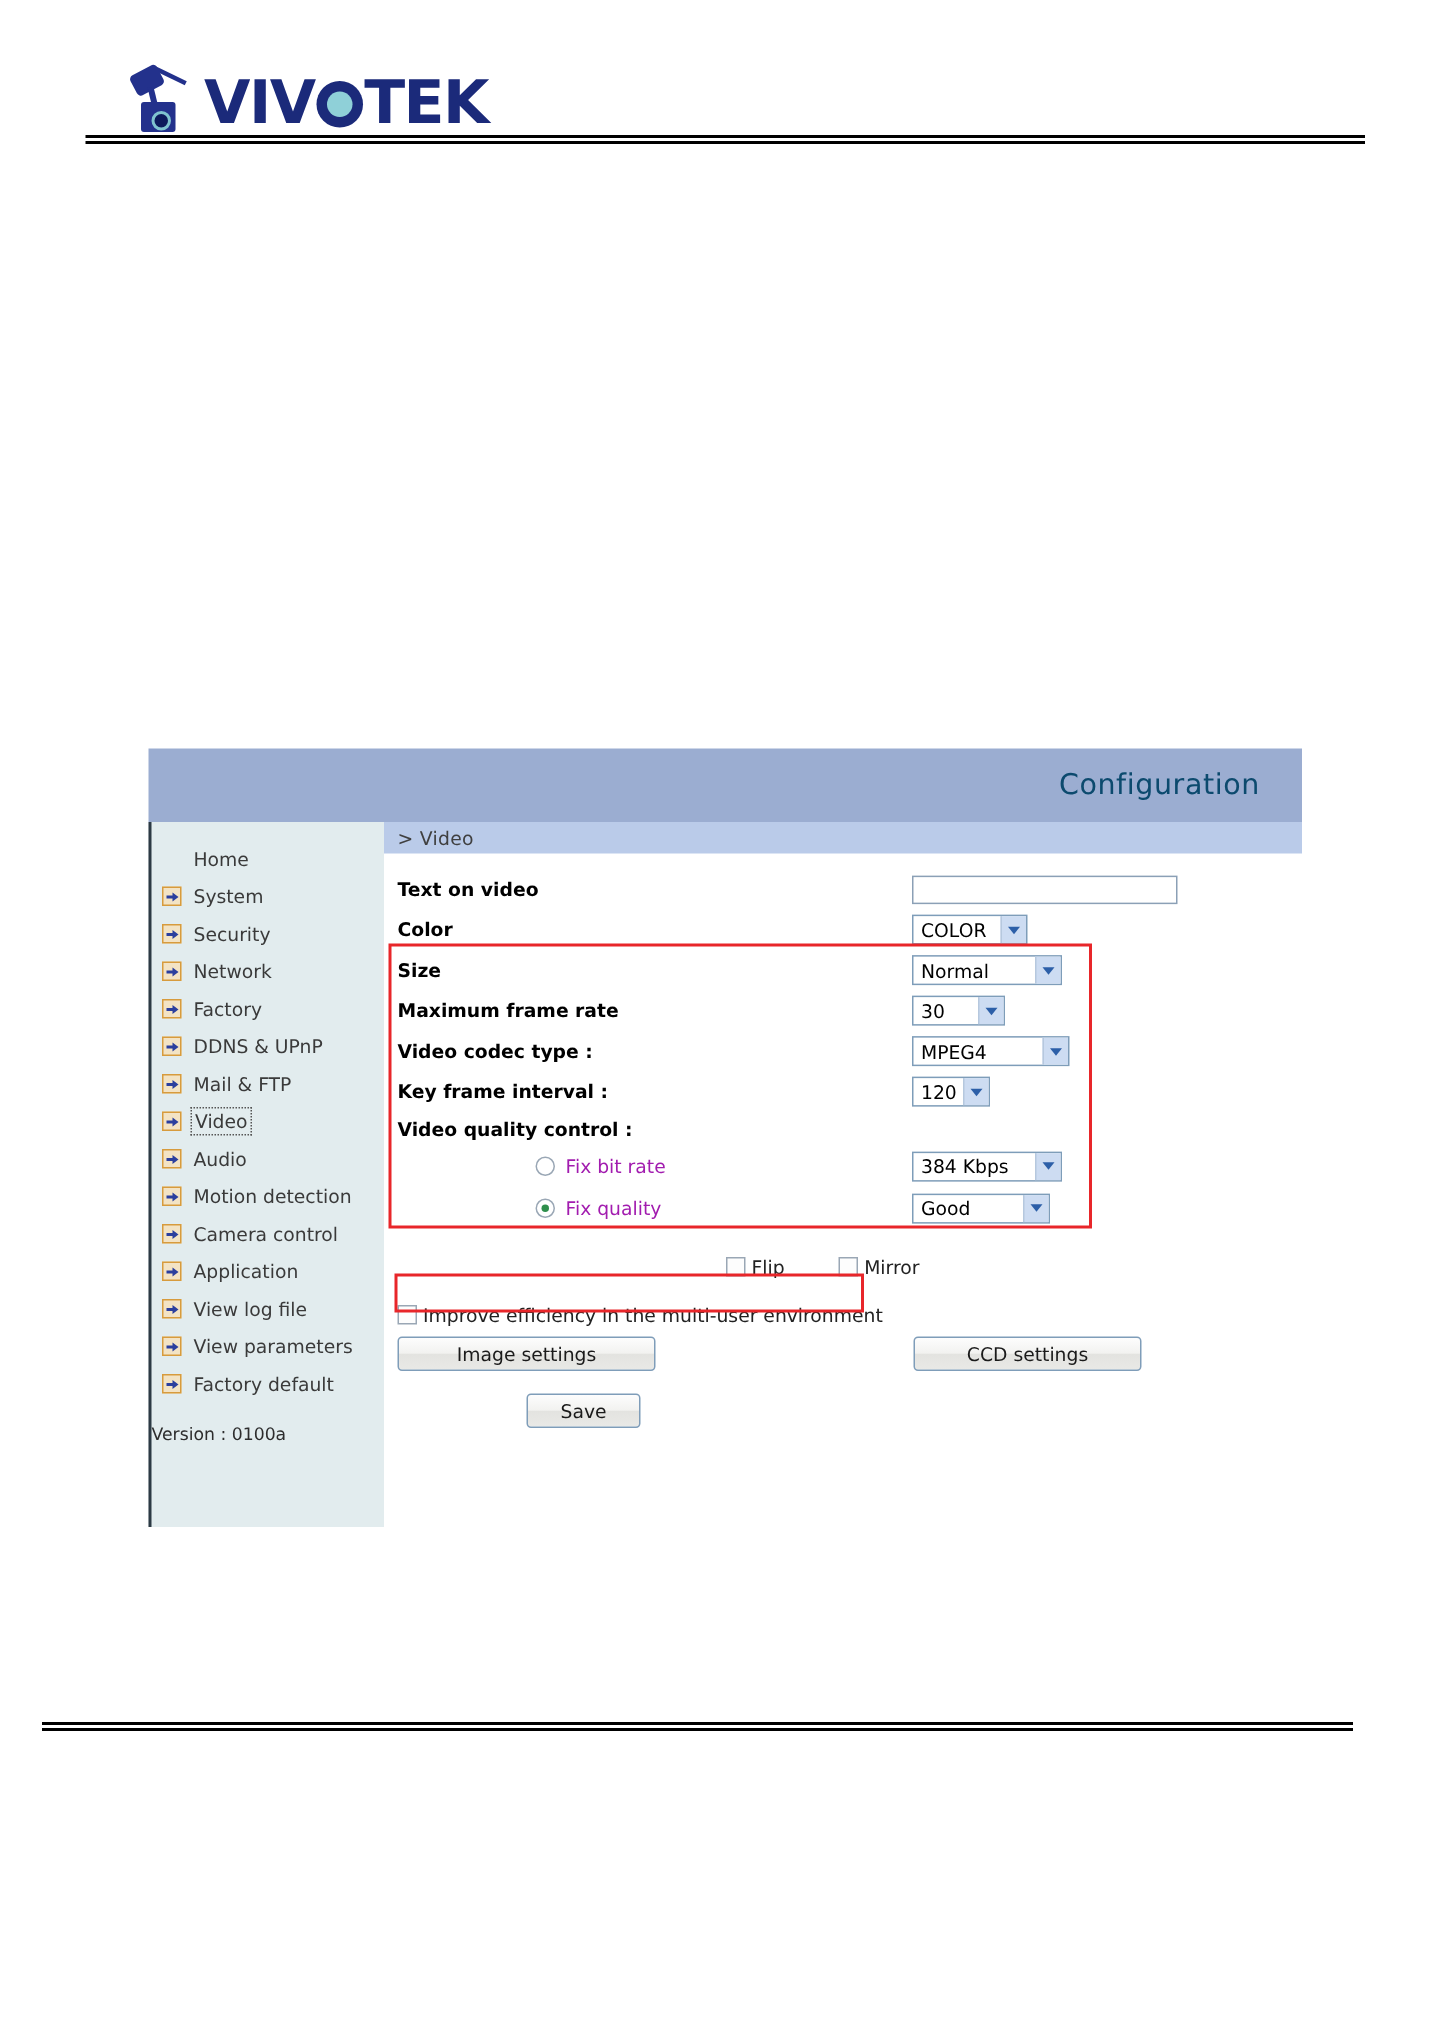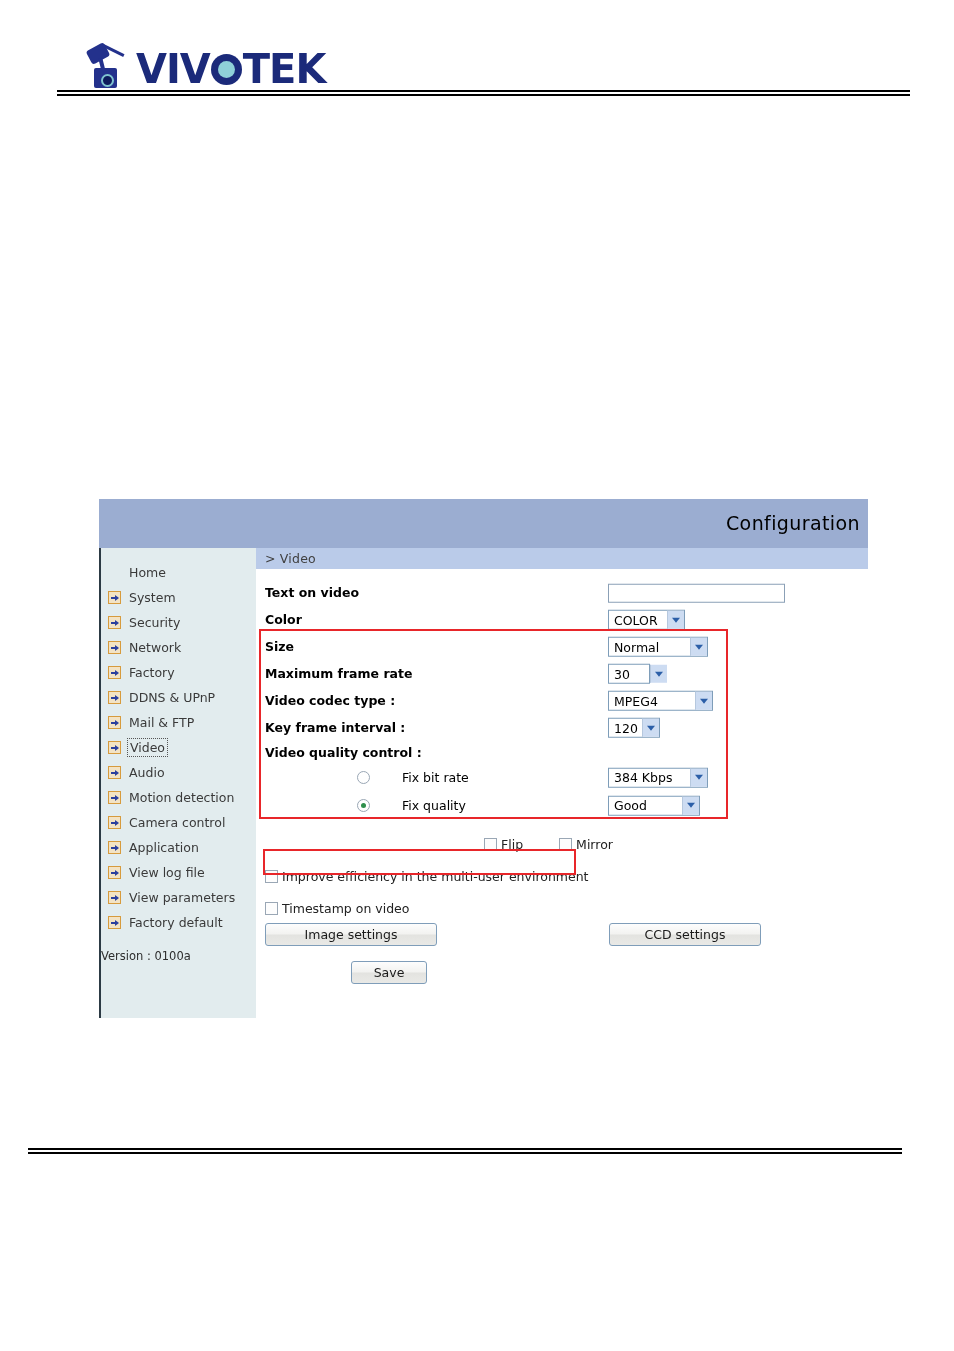--- a/index.html
+++ b/index.html
@@ -132,23 +132,23 @@
     top: 499px;
     width: 769px;
   }
   .config-titlebar {
     height: 49px;
     background: #9badd1;
     position: relative;
   }
   .config-title {
     position: absolute;
-    right: 8px;
+    right: 28px;
     top: 13px;
-    color: #000000;
+    color: #0c4a6e;
     font-size: 19px;
     letter-spacing: 0.4px;
   }
   .config-body {
     display: flex;
     align-items: stretch;
   }
   
   .sidebar {
     width: 157px;
@@ -292,21 +292,21 @@
   }
   .xp-select .sel-arrow::after {
     content: "";
     width: 0; height: 0;
     border-left: 4px solid transparent;
     border-right: 4px solid transparent;
     border-top: 5px solid #2c5fa8;
   }
   .w-color   { width: 77px; }
   .w-size    { width: 100px; justify-content: space-between; }
-  .w-fps     { width: 42px; gap: 16px; }
+  .w-fps     { width: 62px; gap: 16px; }
   .w-codec   { width: 105px; }
   .w-keyfr   { width: 52px; }
   .w-bitrate { width: 100px; }
   .w-quality { width: 92px; }
 
   .ctrl-col {
     position: absolute;
     left: 352px;
     top: 50%;
     transform: translateY(-50%);
@@ -342,22 +342,21 @@
   .xp-radio.checked::after {
     content: "";
     position: absolute;
     left: 3px; top: 3px;
     width: 5px; height: 5px;
     border-radius: 50%;
     background: #2f8f4c;
   }
   .radio-text {
     font-size: 12.5px;
-    color: #000000;
-    margin-left: 25px;
+    color: #a21caf;
   }
 
   
   .check-row {
     display: flex;
     align-items: center;
     height: 26px;
     padding-left: 9px;
     position: relative;
   }
@@ -639,26 +638,20 @@
           </span>
         </div>
 
         <div class="check-row" style="margin-top:6px;">
           <span class="check-group">
             <span class="xp-check"></span>
             <span class="check-text">Improve efficiency in the multi-user environment</span>
           </span>
         </div>
 
-        <div class="check-row" style="margin-top:6px;">
-          <span class="check-group">
-            <span class="xp-check"></span>
-            <span class="check-text">Timestamp on video</span>
-          </span>
-        </div>
 
         <div class="button-row" style="margin-top:2px;">
           <span class="xp-button btn-image">Image settings</span>
           <span class="xp-button btn-ccd">CCD settings</span>
         </div>
 
         <div class="button-row" style="margin-top:8px; height:34px;">
           <span class="xp-button btn-save">Save</span>
         </div>
 

